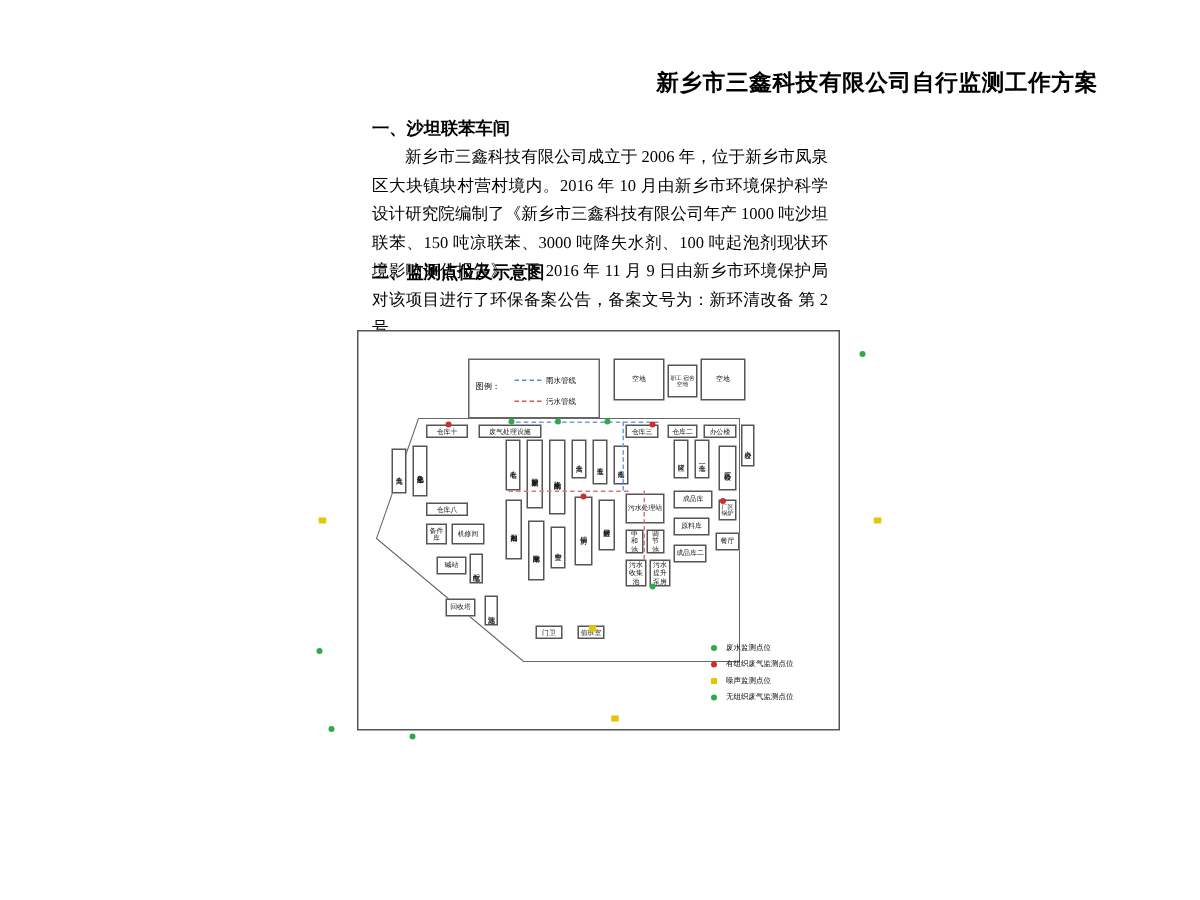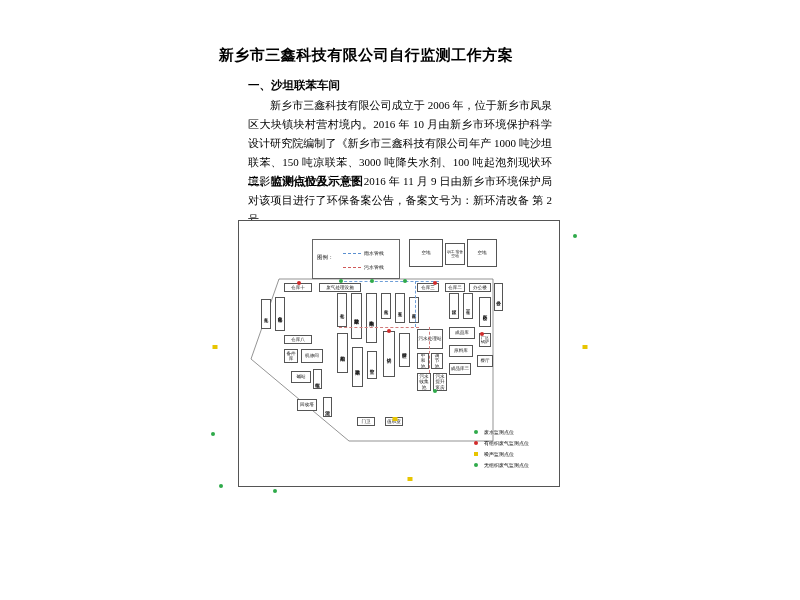--- a/index.html
+++ b/index.html
@@ -15,21 +15,21 @@
     overflow: hidden;
     font-family: "Liberation Serif", serif;
     color: #000;
     margin: 0 auto;
   }
   .doc-title {
     position: absolute;
     top: 46px;
     left: 0;
     width: 732px;
-    text-align: center;
+    text-align: right;
     font-size: 15px;
     font-weight: bold;
     letter-spacing: 0.5px;
   }
   .section-heading {
     position: absolute;
     left: 248px;
     font-size: 11.5px;
     font-weight: bold;
   }

